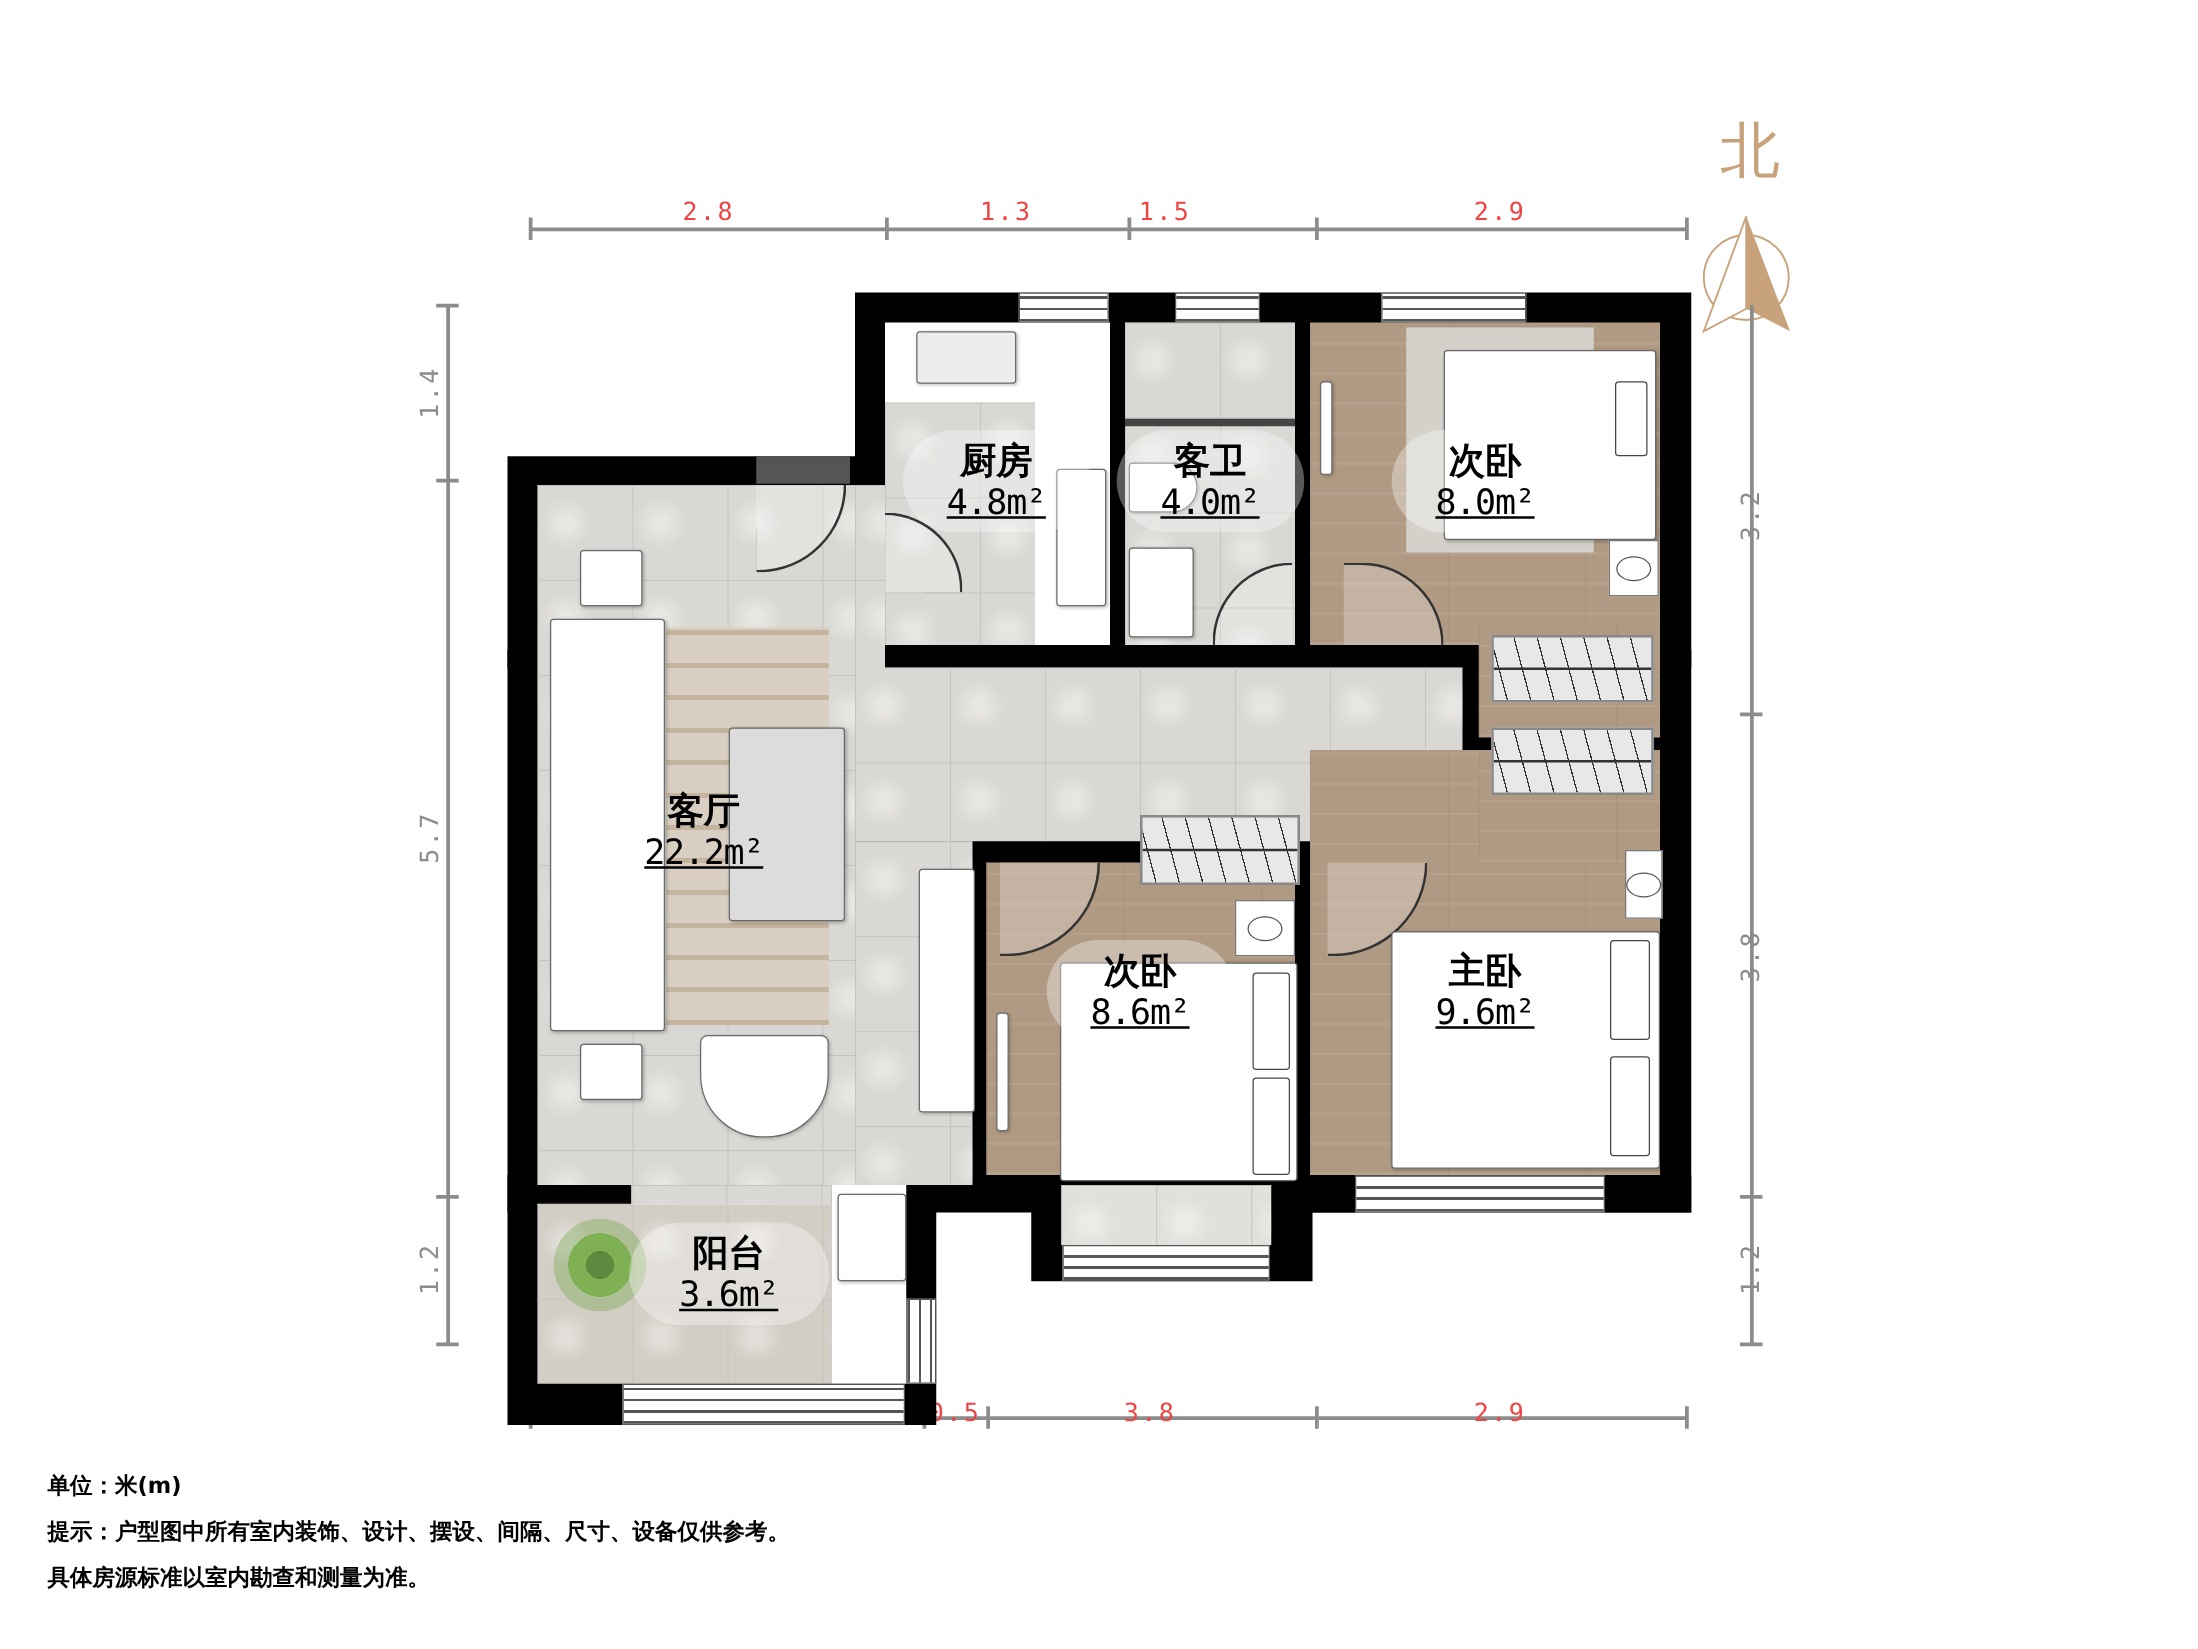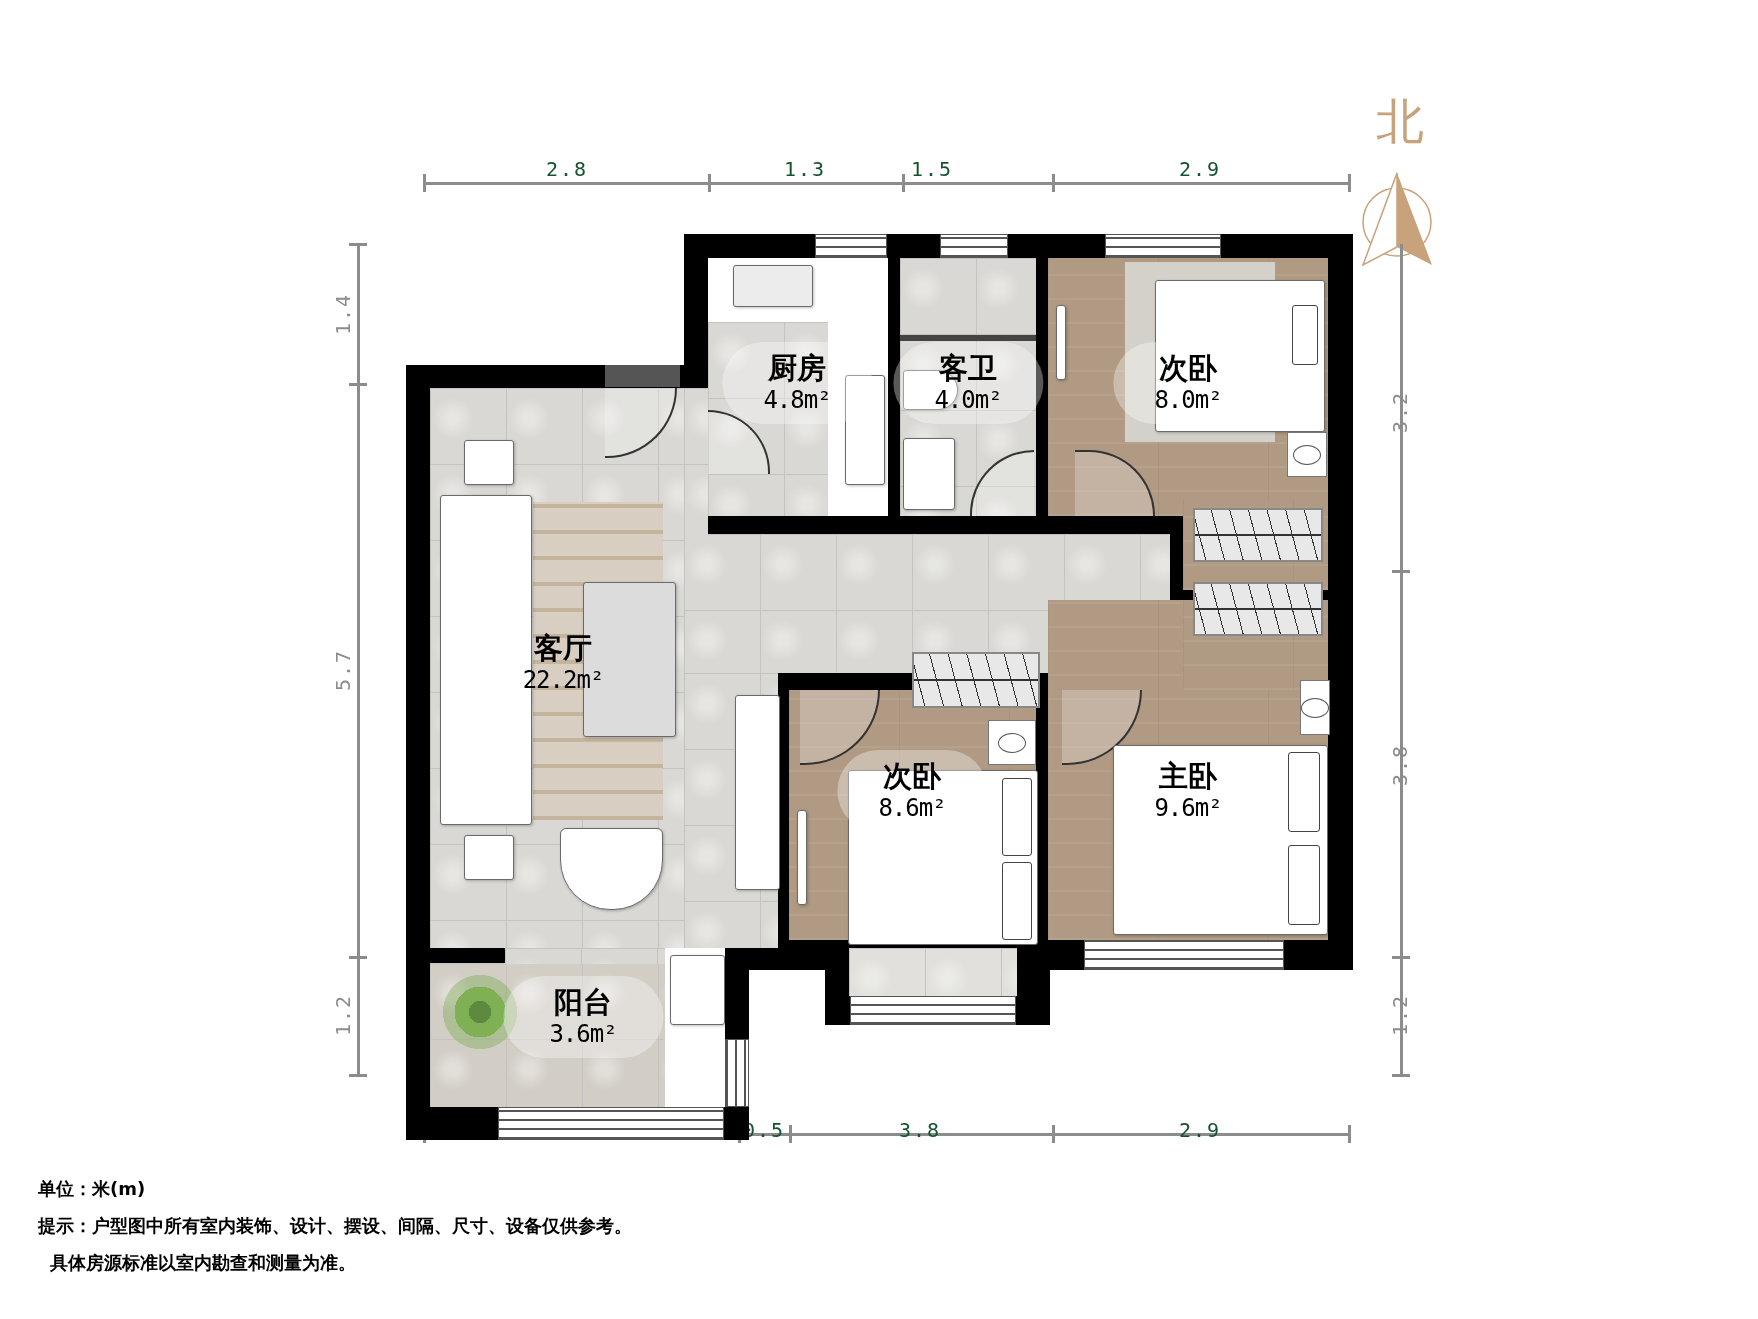--- a/index.html
+++ b/index.html
@@ -17,26 +17,26 @@
       repeating-linear-gradient(0deg, rgba(255,255,255,0.07) 0 2px, transparent 2px 24px),
       repeating-linear-gradient(90deg, rgba(80,60,40,0.08) 0 1px, transparent 1px 110px); }
   .floor-white { position:absolute; background:#ffffff; }
   .window { position:absolute; background:#fff;
     background-image: repeating-linear-gradient(0deg, #555 0 2px, #fff 2px 9px); border:1px solid #555; box-sizing:border-box; }
   .window.v { background-image: repeating-linear-gradient(90deg, #555 0 2px, #fff 2px 9px); }
   .dim-line-h { position:absolute; height:3px; background:#8c8c8c; }
   .dim-line-v { position:absolute; width:3px; background:#8c8c8c; }
   .tick-v { position:absolute; width:3px; height:18px; background:#8c8c8c; }
   .tick-h { position:absolute; height:3px; width:18px; background:#8c8c8c; }
-  .dim-text { position:absolute; color:#14532d; font-family:"DejaVu Sans Mono", monospace; font-size:20px; letter-spacing:2px; white-space:nowrap; transform:translateX(-50%); }
+  .dim-text { position:absolute; color:#ef4444; font-family:"DejaVu Sans Mono", monospace; font-size:20px; letter-spacing:2px; white-space:nowrap; transform:translateX(-50%); }
   .dim-text-v { position:absolute; color:#8c8c8c; font-family:"DejaVu Sans Mono", monospace; font-size:20px; letter-spacing:2px; white-space:nowrap; transform:translate(-50%,-50%) rotate(-90deg); }
   .room-label { position:absolute; transform:translateX(-50%); text-align:center; color:#000; line-height:1; }
   .room-label .bubble { position:absolute; left:50%; top:50%; transform:translate(-50%,-50%); width:150px; height:82px; border-radius:41px; background:rgba(255,255,255,0.35); z-index:0; }
   .room-label .name { position:relative; font-size:29px; font-weight:bold; z-index:1; white-space:nowrap; }
-  .room-label .area { position:relative; font-size:24px; font-family:"DejaVu Sans Mono", monospace; z-index:1; white-space:nowrap; margin-top:5px; letter-spacing:-1px; }
+  .room-label .area { position:relative; font-size:28px; font-family:"DejaVu Sans Mono", monospace; z-index:1; white-space:nowrap; margin-top:5px; letter-spacing:-1px;text-decoration:underline; }
   .furn { position:absolute; background:#fff; border:1.5px solid #6a6a6a; box-sizing:border-box; border-radius:3px; box-shadow:1px 1px 3px rgba(0,0,0,0.25); }
   .rug { position:absolute; background:#d8cfc2;
     background-image: repeating-linear-gradient(0deg, rgba(160,130,90,0.35) 0 4px, transparent 4px 26px); }
   .wardrobe { position:absolute; background:#e8e8e8; border:2px solid #888; box-sizing:border-box;
     background-image: repeating-linear-gradient(75deg, transparent 0 10px, #333 10px 11px, transparent 11px 18px), linear-gradient(#333,#333);
     background-size:auto, 100% 2px; background-position:0 0, 0 50%; background-repeat:repeat, no-repeat; }
   .door { position:absolute; border:2px solid #333; box-sizing:border-box; background:rgba(255,255,255,0.25); }
   .door-leaf { position:absolute; background:#555; }
   .note { position:absolute; left:38px; font-size:18px; font-weight:bold; color:#000; white-space:nowrap; line-height:1; }
   .nightstand { position:absolute; background:#fff; border:1.5px solid #777; box-sizing:border-box; }
@@ -219,13 +219,13 @@
   <div class="area">9.6m²</div>
 </div>
 <div class="room-label" style="left:583px;top:988px;">
   <div class="bubble" style="width:160px;"></div>
   <div class="name">阳台</div>
   <div class="area">3.6m²</div>
 </div>
 
 <div class="note" style="top:1180px;">单位：米(m)</div>
 <div class="note" style="top:1217px;">提示：户型图中所有室内装饰、设计、摆设、间隔、尺寸、设备仅供参考。</div>
-<div class="note" style="top:1254px;margin-left:12px;">具体房源标准以室内勘查和测量为准。</div>
+<div class="note" style="top:1254px;">具体房源标准以室内勘查和测量为准。</div>
 
 </body></html>

